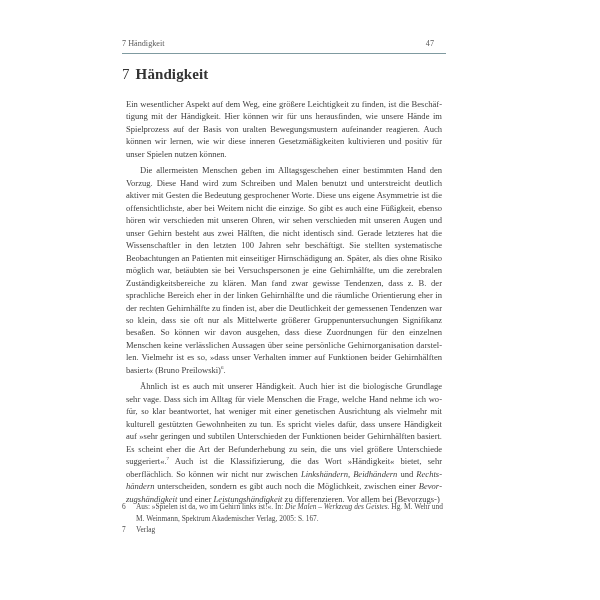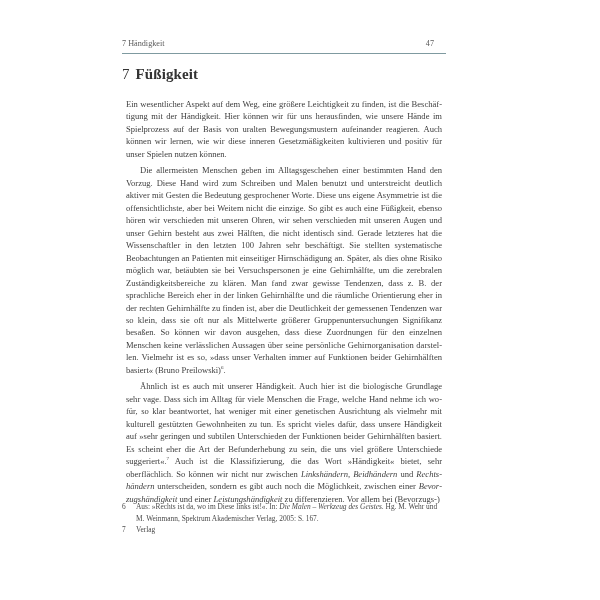--- a/index.html
+++ b/index.html
@@ -30,32 +30,32 @@
 
 <div class="page">
 
   <div class="running-head">
     <span class="chap">7  Händigkeit</span>
     <span class="num">47</span>
   </div>
   <div class="head-rule"></div>
 
   <h1 class="chapter">
-    <span class="chapnum">7</span><span>Füßigkeit</span>
+    <span class="chapnum">7</span><span>Händigkeit</span>
   </h1>
 
   <div class="body">
     <p class="first">Ein wesentlicher Aspekt auf dem Weg, eine größere Leichtigkeit zu finden, ist die Beschäf­tigung mit der Händigkeit. Hier können wir für uns herausfinden, wie unsere Hände im Spielprozess auf der Basis von uralten Bewegungsmustern aufeinander reagieren. Auch können wir lernen, wie wir diese inneren Gesetzmäßigkeiten kultivieren und positiv für unser Spielen nutzen können.</p>
     <p><span>Die allermeisten Menschen geben im Alltagsgeschehen einer bestimmten Hand den Vorzug. Diese Hand wird zum Schreiben und Malen benutzt und unterstreicht deutlich aktiver mit Gesten die Bedeutung gesprochener Worte. Diese uns eigene Asymmetrie ist die offensichtlichste, aber bei Weitem nicht die einzige. So gibt es auch eine Füßigkeit, ebenso hören wir verschieden mit unseren Ohren, wir sehen verschieden mit unseren Au­gen und unser Gehirn besteht aus zwei Hälften, die nicht identisch sind. Gerade letzteres hat die Wissenschaftler in den letzten 100 Jahren sehr beschäftigt. Sie stellten systemati­sche Beobachtungen an Patienten mit einseitiger Hirnschädigung an. Später, als dies ohne Risiko möglich war, betäubten sie bei Versuchspersonen je eine Gehirnhälfte, um die zere­bralen Zuständigkeitsbereiche zu klären. Man fand zwar gewisse Tendenzen, dass z. B. der sprachliche Bereich eher in der linken Gehirnhälfte und die räumliche Orientierung eher in der rechten Gehirnhälfte zu finden ist, aber die Deutlichkeit der gemessenen Tenden­zen war so klein, dass sie oft nur als Mittelwerte größerer Gruppenuntersuchungen Signi­fikanz besaßen. So können wir davon ausgehen, dass diese Zuordnungen für den einzelnen Menschen keine verlässlichen Aussagen über seine persönliche Gehirnorganisation darstel­len. Vielmehr ist es so, »dass unser Verhalten immer auf Funktionen beider Gehirnhälften basiert« (Bruno Preilowski)</span><sup>6</sup><span>.</span></p>
     <p id="p3"><span>Ähnlich ist es auch mit unserer Händigkeit. Auch hier ist die biologische Grundlage sehr vage. Dass sich im Alltag für viele Menschen die Frage, welche Hand nehme ich wo­für, so klar beantwortet, hat weniger mit einer genetischen Ausrichtung als vielmehr mit kulturell gestützten Gewohnheiten zu tun. Es spricht vieles dafür, dass unsere Händig­keit auf »sehr geringen und subtilen Unterschieden der Funktionen beider Gehirnhälften basiert. Es scheint eher die Art der Befunderhebung zu sein, die uns viel größere Unter­schiede suggeriert«.</span><sup>7</sup><span> Auch ist die Klassifizierung, die das Wort »Händigkeit« bietet, sehr oberflächlich. So können wir nicht nur zwischen </span><i>Linkshändern, Beidhändern</i><span> und </span><i>Rechts­händern</i><span> unterscheiden, sondern es gibt auch noch die Möglichkeit, zwischen einer </span><i>Bevor­zugshändigkeit</i><span> und einer </span><i>Leistungshändigkeit</i><span> zu differenzieren. Vor allem bei (Bevorzugs-)</span></p>
   </div>
 
   <div class="footnotes">
     <div class="fn">
       <span class="n">6</span>
-      <span>Aus: »Rechts ist da, wo im Diese links ist!«. In: </span><i>Die Malen – Werkzeug des Geistes</i><span>. Hg. M. Wehr und M. Weinmann, Spektrum Akademischer Verlag, 2005: S. 167.</span>
+      <span>Aus: »Spielen ist da, wo im Gehirn links ist!«. In: </span><i>Die Malen – Werkzeug des Geistes</i><span>. Hg. M. Wehr und M. Weinmann, Spektrum Akademischer Verlag, 2005: S. 167.</span>
     </div>
     <div class="fn">
       <span class="n">7</span>
       <span>Verlag</span>
     </div>
   </div>
 </div>
 
 </body></html>

